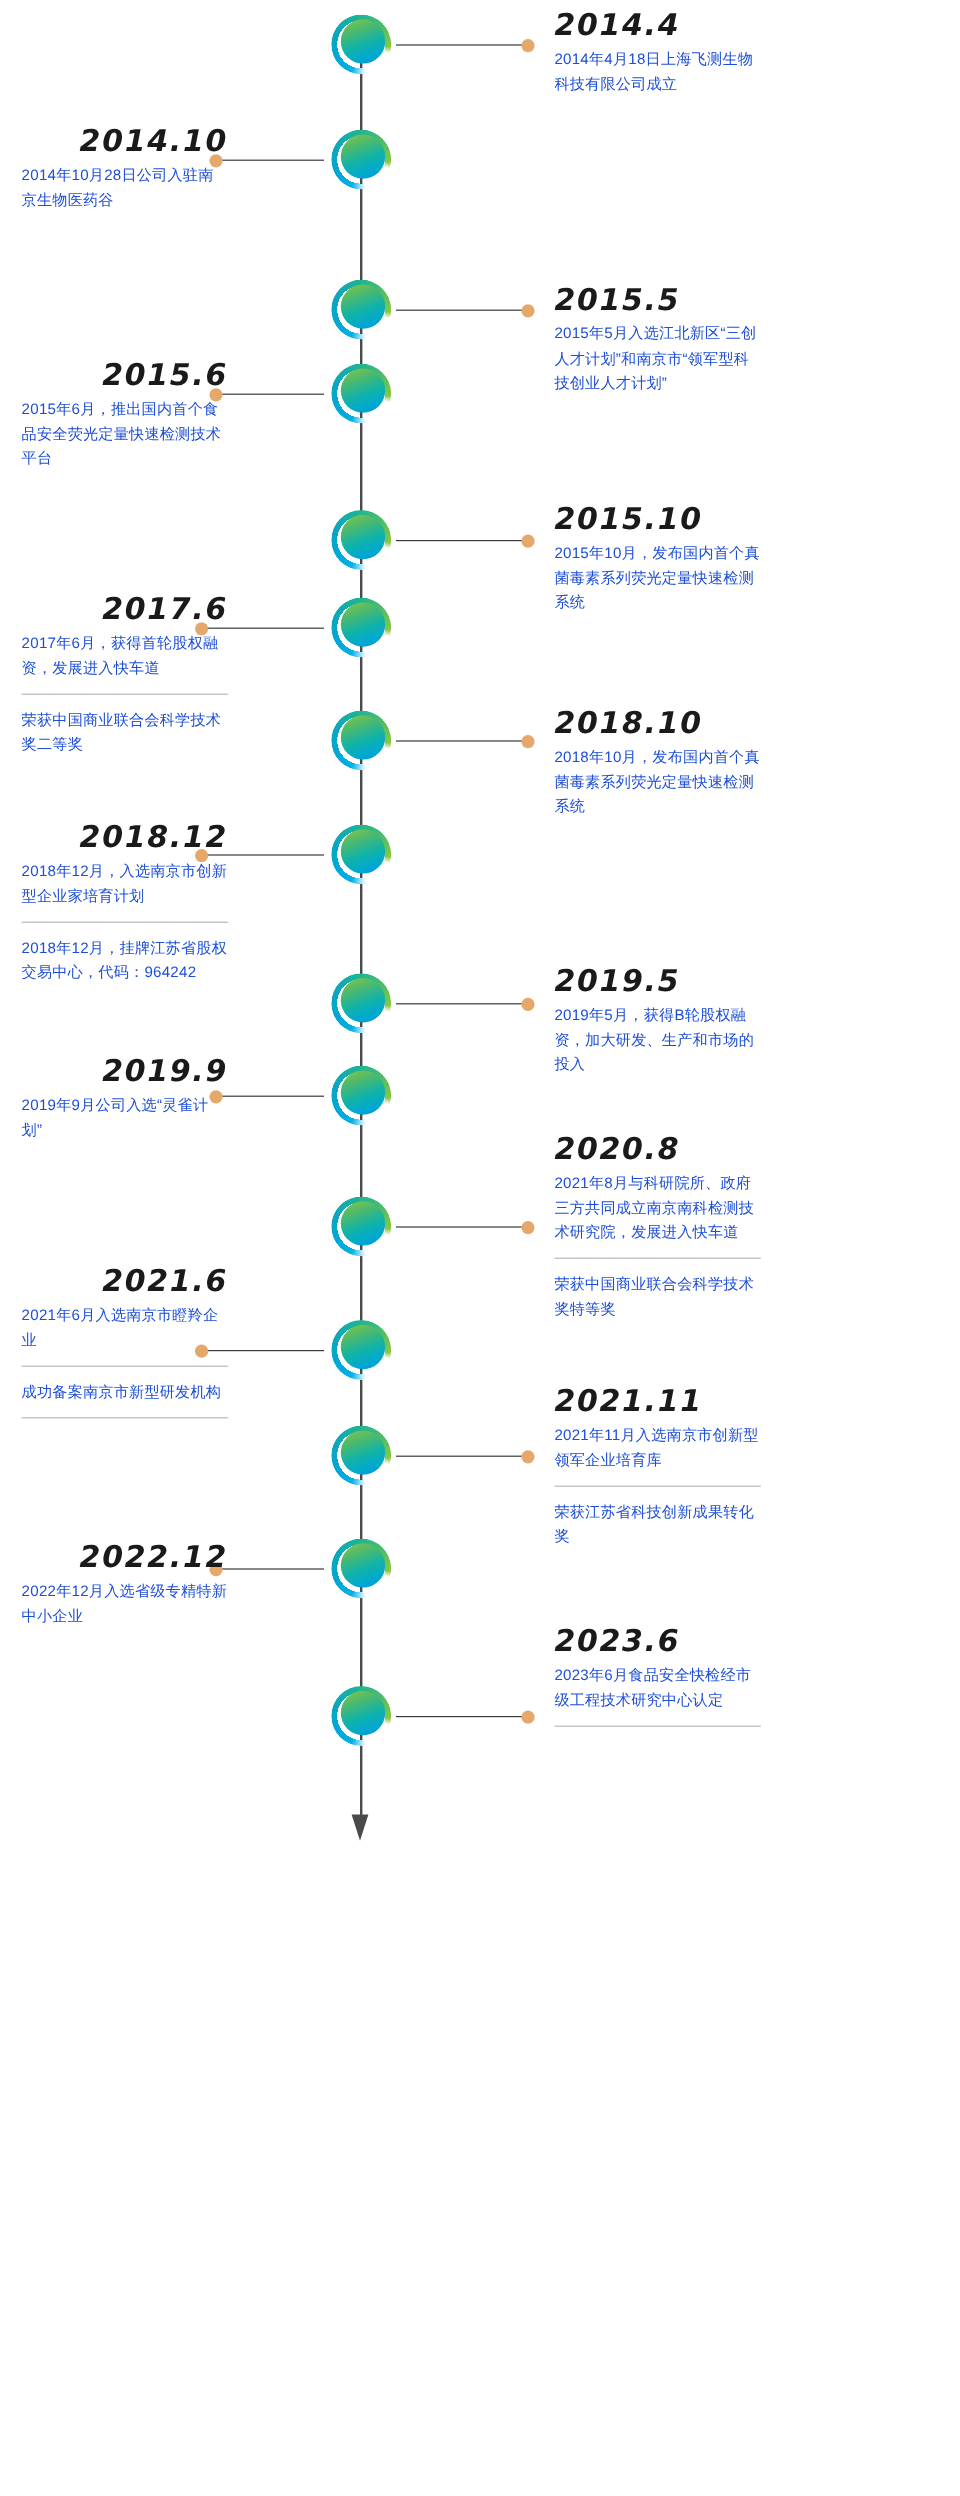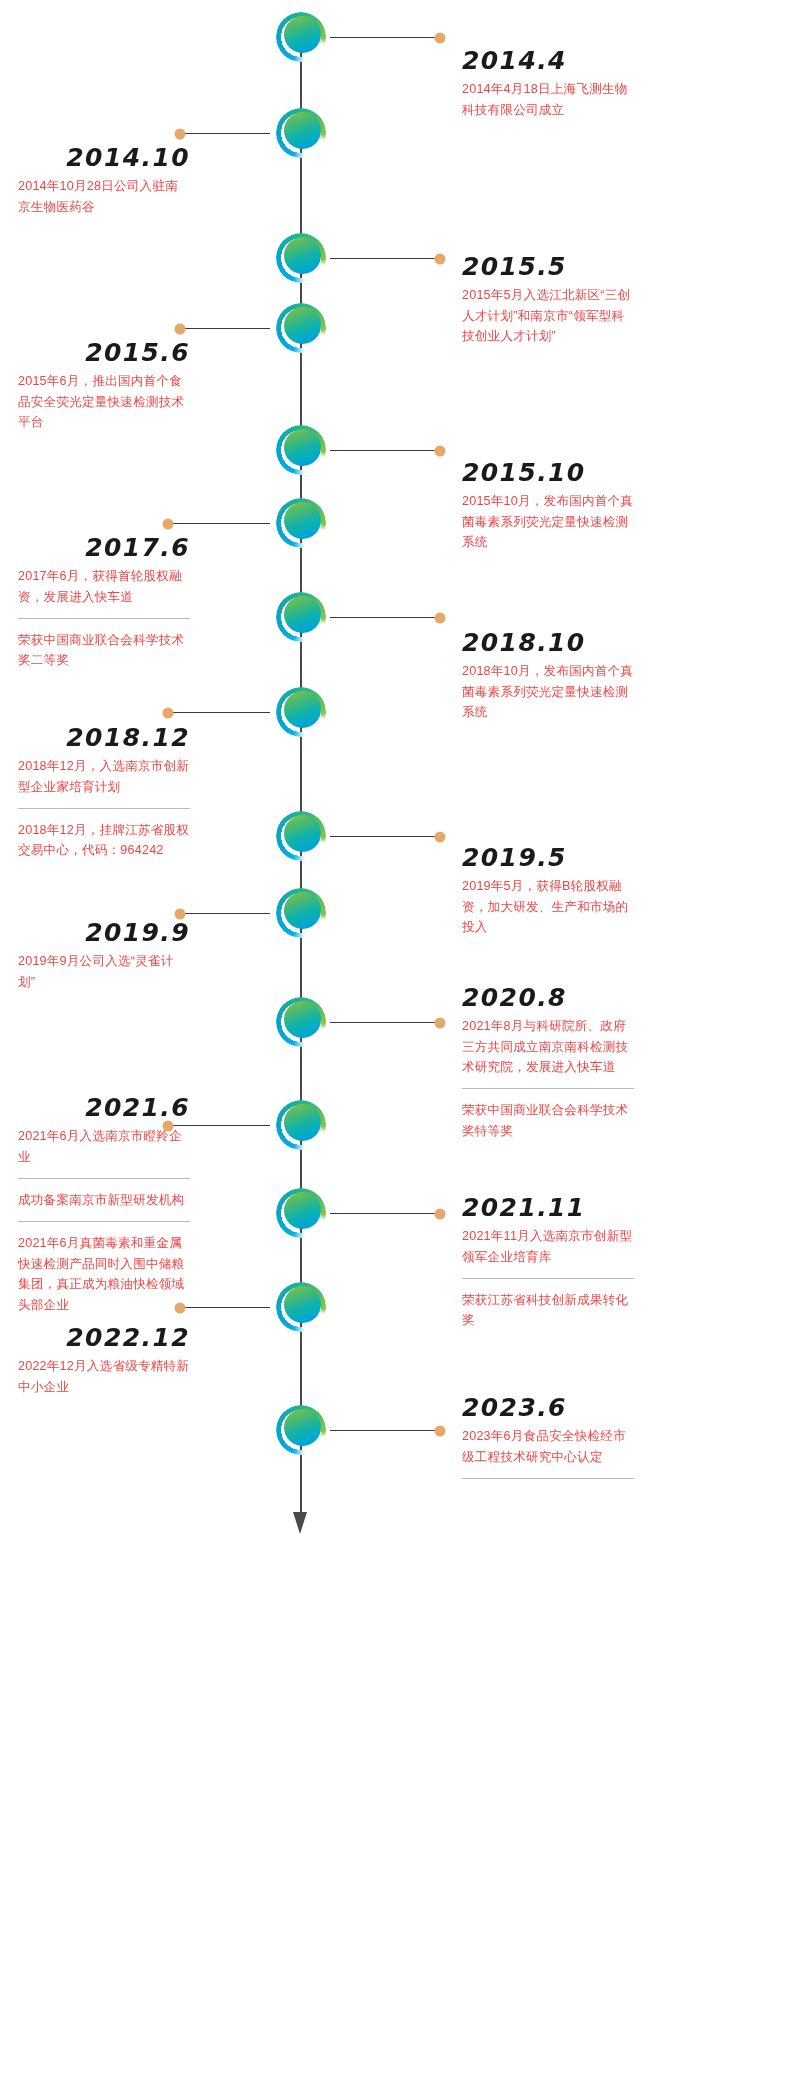--- a/index.html
+++ b/index.html
@@ -64,40 +64,40 @@
   .conn{position:absolute;height:1.4px;background:#3a3a3a;}
   .dot{
     position:absolute;
     width:11px;height:11px;
     border-radius:50%;
     background:#e5a76a;
     transform:translate(-50%,-50%);
   }
 
   
-  .block{position:absolute;width:172px;margin-top:40px;}
+  .block{position:absolute;width:172px;}
   .block.left{text-align:left;}
   .block.right{text-align:left;}
 
   .year{
     font-family:"DejaVu Sans","Liberation Sans",sans-serif;
     font-style:italic;
     font-weight:700;
     font-size:25px;
     letter-spacing:1.4px;
     color:#1a1a1a;
     line-height:1.05;
     margin:0 0 5px 0;
     white-space:nowrap;
   }
   .block.rightal .year{text-align:right;}
   .desc{
     font-size:12.6px;
     line-height:1.62;
-    color:#ef4444;
+    color:#1d4ed8;
     margin:0;
     letter-spacing:0.2px;
   }
   .sep{
     height:1px;
     background:#b9b9b9;
     margin:11px 0 11px 0;
     width:100%;
   }
 </style>
@@ -205,21 +205,21 @@
   </div>
 <div id="blocks">
     <div class="block right" style="top: 8px; left: 462px;">
       <div class="year">2014.4</div>
       <div class="desc">2014年4月18日上海飞测生物科技有限公司成立</div>
     </div>
     <div class="block left rightal" style="top: 105px; left: 18px;">
       <div class="year">2014.10</div>
       <div class="desc">2014年10月28日公司入驻南京生物医药谷</div>
     </div>
-    <div class="block right" style="top: 214px; left: 462px;">
+    <div class="block right" style="top: 237px; left: 462px;">
       <div class="year">2015.5</div>
       <div class="desc">2015年5月入选江北新区“三创人才计划”和南京市“领军型科技创业人才计划”</div>
     </div>
     <div class="block left rightal" style="top: 300px; left: 18px;">
       <div class="year">2015.6</div>
       <div class="desc">2015年6月，推出国内首个食品安全荧光定量快速检测技术平台</div>
     </div>
     <div class="block right" style="top: 420px; left: 462px;">
       <div class="year">2015.10</div>
       <div class="desc">2015年10月，发布国内首个真菌毒素系列荧光定量快速检测系统</div>
@@ -253,21 +253,20 @@
       <div class="desc">2021年8月与科研院所、政府三方共同成立南京南科检测技术研究院，发展进入快车道</div>
       <div class="sep"></div>
       <div class="desc">荣获中国商业联合会科学技术奖特等奖</div>
     </div>
     <div class="block left rightal" style="top: 1055px; left: 18px;">
       <div class="year">2021.6</div>
       <div class="desc">2021年6月入选南京市瞪羚企业</div>
       <div class="sep"></div>
       <div class="desc">成功备案南京市新型研发机构</div>
       <div class="sep"></div>
-      <div class="desc">2021年6月真菌毒素和重金属快速检测产品同时入围中储粮集团，真正成为粮油快检领域头部企业</div>
     </div>
     <div class="block right" style="top: 1155px; left: 462px;">
       <div class="year">2021.11</div>
       <div class="desc">2021年11月入选南京市创新型领军企业培育库</div>
       <div class="sep"></div>
       <div class="desc">荣获江苏省科技创新成果转化奖</div>
     </div>
     <div class="block left rightal" style="top: 1285px; left: 18px;">
       <div class="year">2022.12</div>
       <div class="desc">2022年12月入选省级专精特新中小企业</div>

